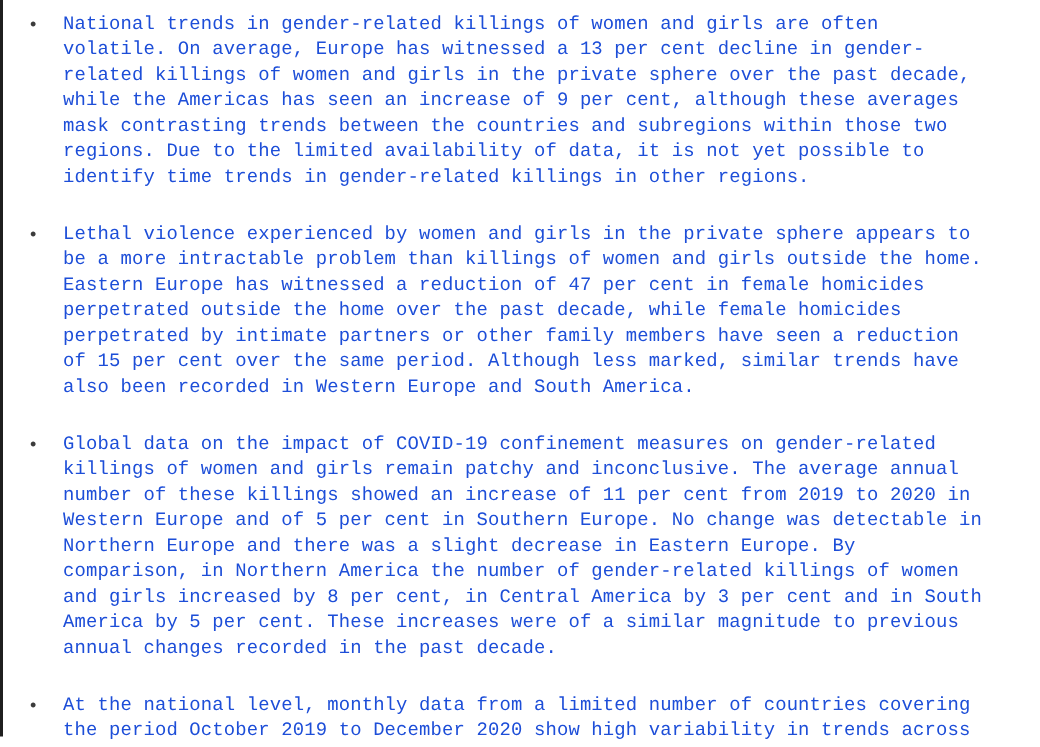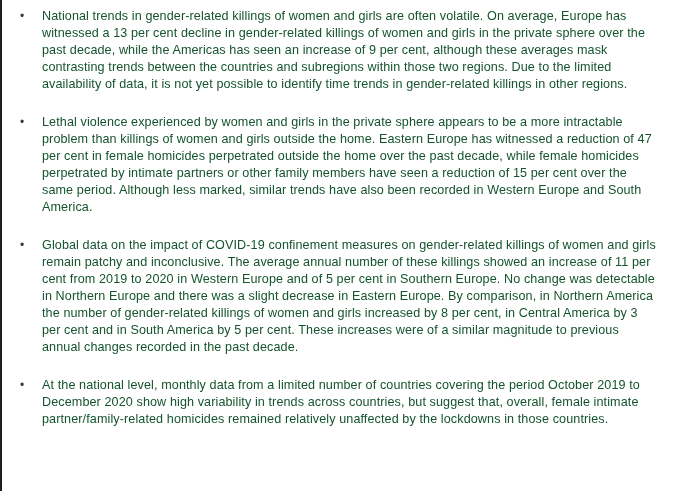--- a/index.html
+++ b/index.html
@@ -36,24 +36,25 @@
   }
   .marker {
     flex: 0 0 22px;
     width: 22px;
     color: #3c3c3c;
     font-size: 12px;
     line-height: 17px;
   }
   .text {
     flex: 1;
-    color: #14532d;
+    color: #1d4ed8;
     font-size: 12.6px;
     line-height: 17px;
     letter-spacing: 0.1px;
+    font-family: Liberation Mono, monospace;
   }
 </style>
 </head>
 <body>
 
 <div class="page">
   <div class="left-rule"></div>
 
   <ul class="bullets">
     <li class="bullet">

